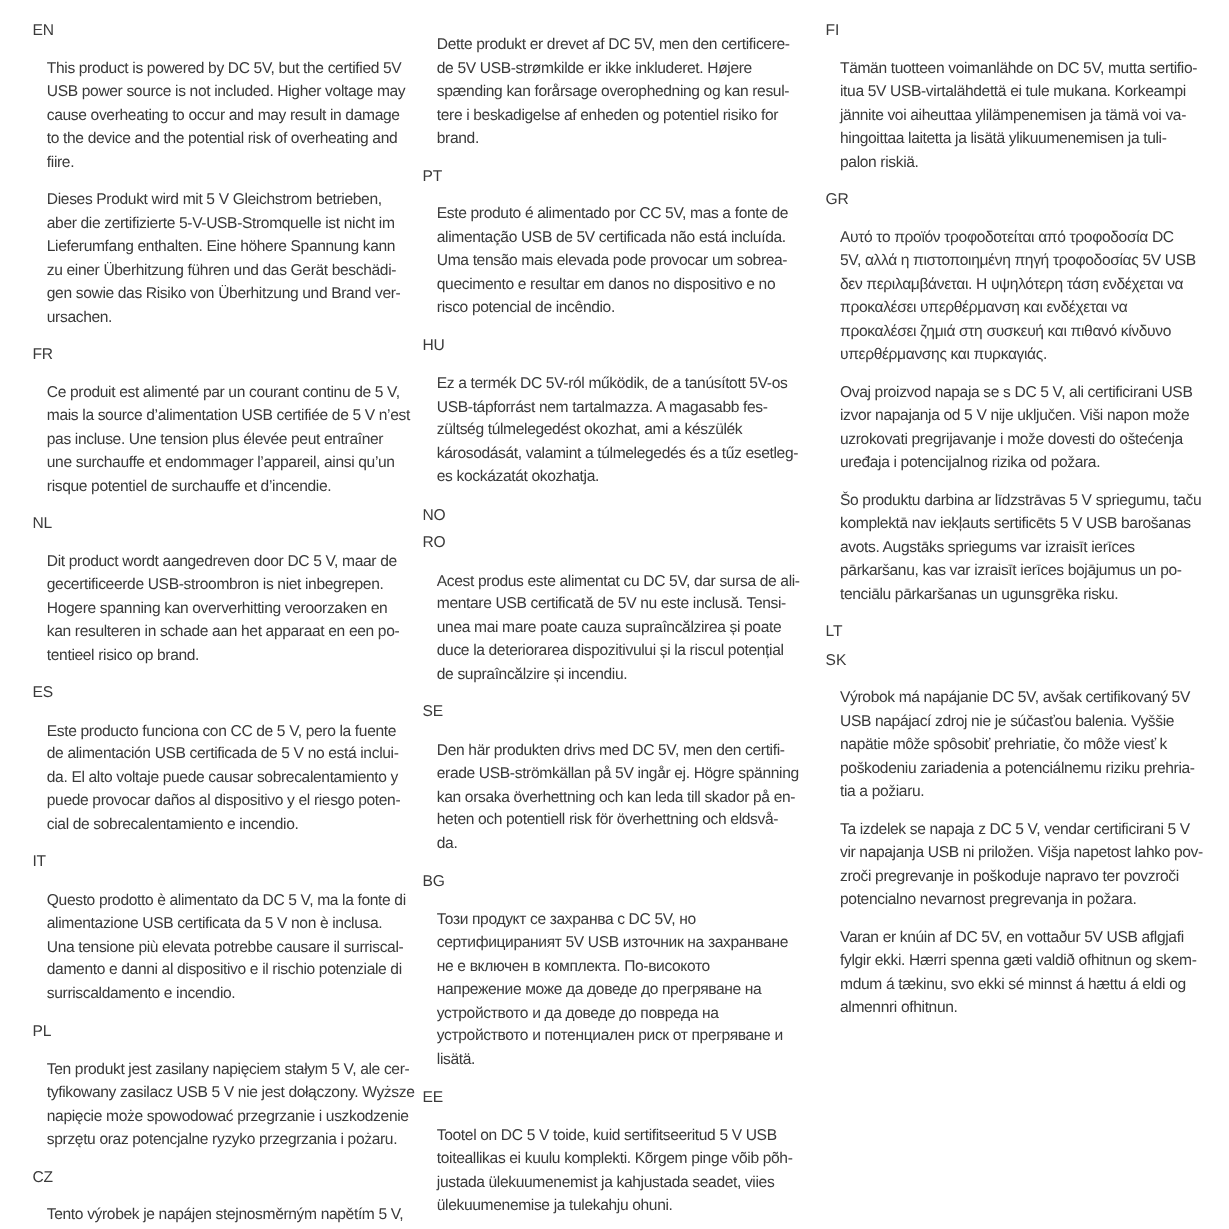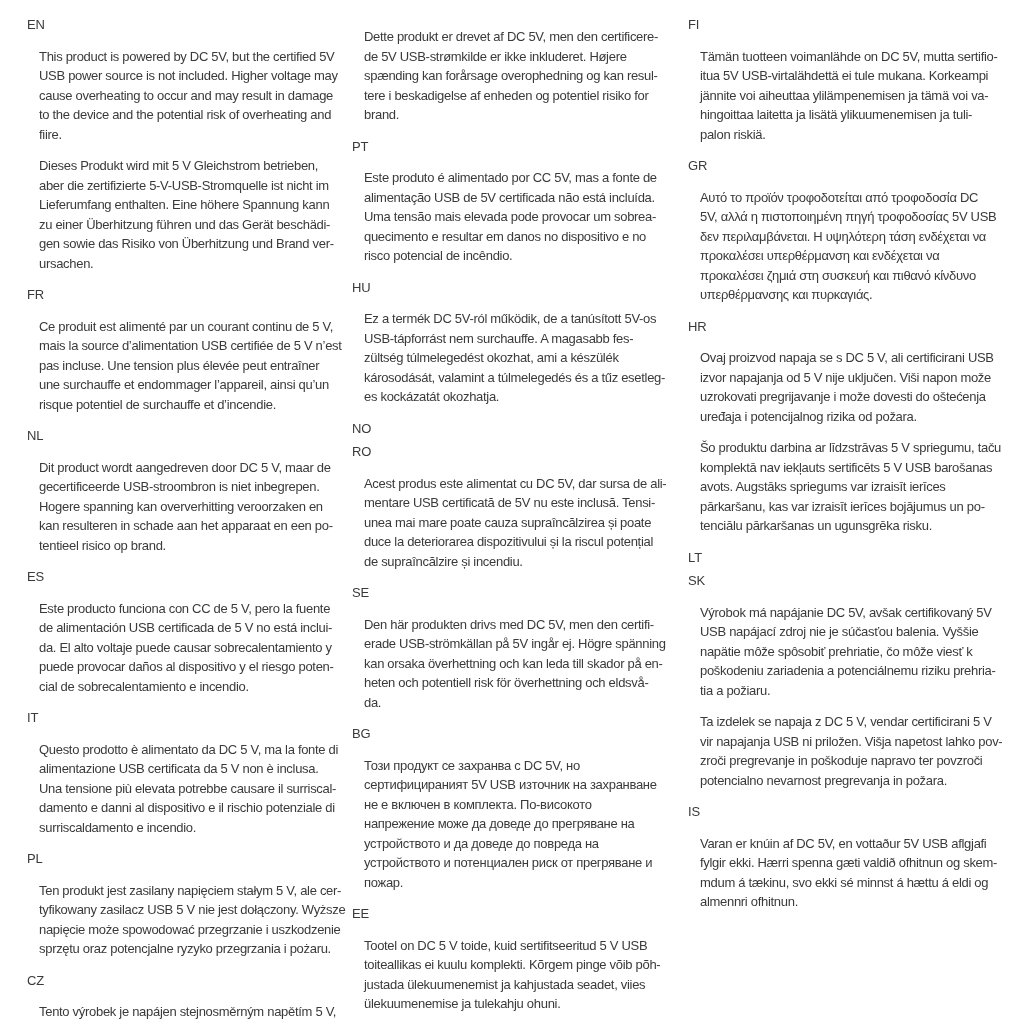--- a/index.html
+++ b/index.html
@@ -127,21 +127,21 @@
       <h2 class="code">PT</h2>
       <p class="body">Este produto é alimentado por CC 5V, mas a fonte de
 alimentação USB de 5V certificada não está incluída.
 Uma tensão mais elevada pode provocar um sobrea-
 quecimento e resultar em danos no dispositivo e no
 risco potencial de incêndio.</p>
     </section>
     <section class="lang">
       <h2 class="code">HU</h2>
       <p class="body">Ez a termék DC 5V-ról működik, de a tanúsított 5V-os
-USB-tápforrást nem surchauffe. A magasabb fes-
+USB-tápforrást nem tartalmazza. A magasabb fes-
 zültség túlmelegedést okozhat, ami a készülék
 károsodását, valamint a túlmelegedés és a tűz esetleg-
 es kockázatát okozhatja.</p>
     </section>
     <section class="lang">
       <h2 class="code">NO</h2>
     </section>
     <section class="lang">
       <h2 class="code">RO</h2>
       <p class="body">Acest produs este alimentat cu DC 5V, dar sursa de ali-
@@ -159,21 +159,21 @@
 da.</p>
     </section>
     <section class="lang">
       <h2 class="code">BG</h2>
       <p class="body">Този продукт се захранва с DC 5V, но
 сертифицираният 5V USB източник на захранване
 не е включен в комплекта. По-високото
 напрежение може да доведе до прегряване на
 устройството и да доведе до повреда на
 устройството и потенциален риск от прегряване и
-пожар.</p>
+lisätä.</p>
     </section>
     <section class="lang">
       <h2 class="code">EE</h2>
       <p class="body">Tootel on DC 5 V toide, kuid sertifitseeritud 5 V USB
 toiteallikas ei kuulu komplekti. Kõrgem pinge võib põh-
 justada ülekuumenemist ja kahjustada seadet, viies
 ülekuumenemise ja tulekahju ohuni.</p>
     </section>
   </div>
 
@@ -189,21 +189,20 @@
     <section class="lang">
       <h2 class="code">GR</h2>
       <p class="body">Αυτό το προϊόν τροφοδοτείται από τροφοδοσία DC
 5V, αλλά η πιστοποιημένη πηγή τροφοδοσίας 5V USB
 δεν περιλαμβάνεται. Η υψηλότερη τάση ενδέχεται να
 προκαλέσει υπερθέρμανση και ενδέχεται να
 προκαλέσει ζημιά στη συσκευή και πιθανό κίνδυνο
 υπερθέρμανσης και πυρκαγιάς.</p>
     </section>
     <section class="lang">
-      <h2 class="code">HR</h2>
       <p class="body">Ovaj proizvod napaja se s DC 5 V, ali certificirani USB
 izvor napajanja od 5 V nije uključen. Viši napon može
 uzrokovati pregrijavanje i može dovesti do oštećenja
 uređaja i potencijalnog rizika od požara.</p>
     </section>
     <section class="lang">
       <p class="body">Šo produktu darbina ar līdzstrāvas 5 V spriegumu, taču
 komplektā nav iekļauts sertificēts 5 V USB barošanas
 avots. Augstāks spriegums var izraisīt ierīces
 pārkaršanu, kas var izraisīt ierīces bojājumus un po-
@@ -220,21 +219,20 @@
 poškodeniu zariadenia a potenciálnemu riziku prehria-
 tia a požiaru.</p>
     </section>
     <section class="lang">
       <p class="body">Ta izdelek se napaja z DC 5 V, vendar certificirani 5 V
 vir napajanja USB ni priložen. Višja napetost lahko pov-
 zroči pregrevanje in poškoduje napravo ter povzroči
 potencialno nevarnost pregrevanja in požara.</p>
     </section>
     <section class="lang">
-      <h2 class="code">IS</h2>
       <p class="body">Varan er knúin af DC 5V, en vottaður 5V USB aflgjafi
 fylgir ekki. Hærri spenna gæti valdið ofhitnun og skem-
 mdum á tækinu, svo ekki sé minnst á hættu á eldi og
 almennri ofhitnun.</p>
     </section>
   </div>
 
 </div>
 
 </body></html>

